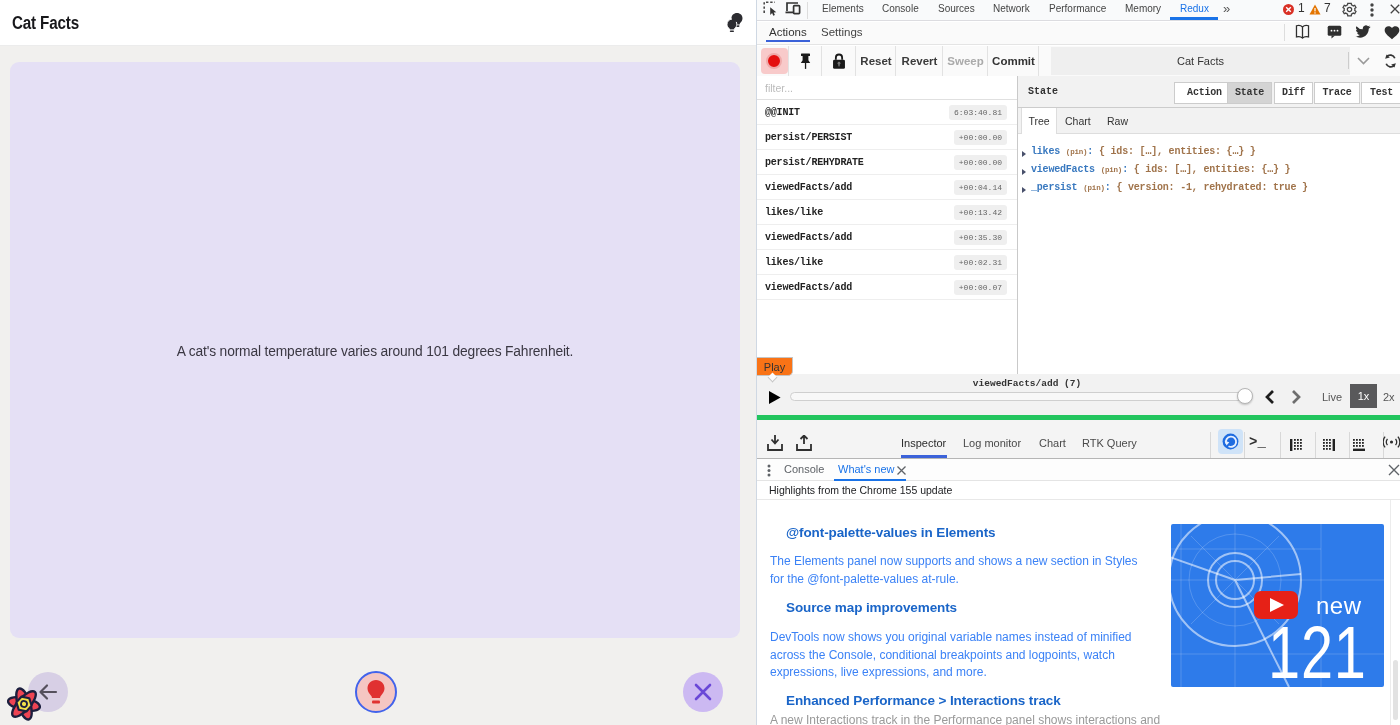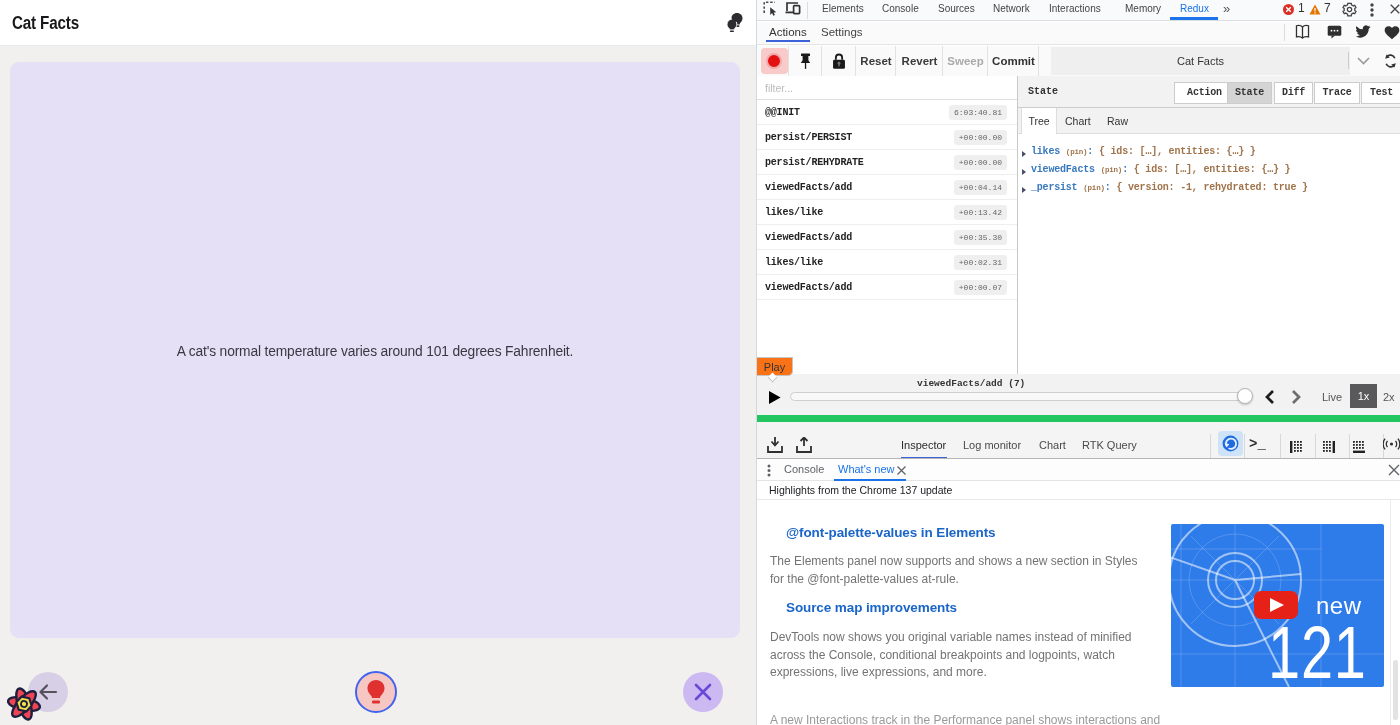--- a/index.html
+++ b/index.html
@@ -20,26 +20,26 @@
   .tab { position:absolute; top:0; height:21px; line-height:17px; color:#454545; font-size:10px; }
   #actbar { top:22px; height:23px; background:#fafafa; border-bottom:1px solid #e4e4e4; }
   #toolbar { top:46px; height:30px; background:#fafafa; }
   .tbtn { position:absolute; top:0; height:30px; line-height:30px; font-size:11.5px; color:#4a4a4a; text-align:center; }
   #mainl { position:absolute; left:0; top:76px; width:260px; height:298px; background:#fff; }
   #mainr { position:absolute; left:260px; top:76px; width:384px; height:298px; background:#fff; border-left:1px solid #c9c9c9; }
   .arow { position:absolute; left:0; width:260px; height:25px; border-bottom:1px solid #eee; }
   .aname { position:absolute; left:8px; top:7px; font-size:10px; color:#222; font-weight:600; letter-spacing:-0.2px; }
   .abadge { position:absolute; right:10px; top:5px; background:#efefef; border-radius:3px; font-size:8px; color:#666; padding:3px 5px; }
   #sliderrow { top:374px; height:41px; background:#f2f2f2; }
-  #bottabs { top:415px; height:43px; background:#f4f4f4; border-top:7px solid #22c55e; }
+  #bottabs { top:415px; height:43px; background:#f4f4f4; border-top:5px solid #22c55e; }
   #drawer { top:458px; height:23px; background:#fdfdfd; border-top:1px solid #b5b5b5; border-bottom:1px solid #e4e4e4; }
   #hlbar { top:481px; height:19px; background:#fff; border-bottom:1px solid #e8e8e8; }
   #wn { top:500px; height:225px; background:#fff; }
   .h2 { position:absolute; left:13px; color:#1a65c8; font-weight:bold; font-size:13.5px; letter-spacing:-0.1px;margin-left:16px; }
-  .para { position:absolute; left:13px; color:#737373; font-size:12px; line-height:17.5px; }
+  .para { position:absolute; left:13px; color:#3b82f6; font-size:12px; line-height:17.5px; }
   .sbtn { position:absolute; top:6px; height:22px; line-height:20px; background:#fff; border:1px solid #ccc; text-align:center; font-size:10px; color:#333; font-weight:600; letter-spacing:-0.2px; }
   .trow { position:absolute; left:0; width:384px; height:17px; white-space:nowrap; padding-left:13px; font-size:10px; font-weight:600; letter-spacing:-0.2px; }
   .tri { position:absolute; left:4px; top:5px; width:0; height:0; border-left:4.5px solid #48506b; border-top:3.5px solid transparent; border-bottom:3.5px solid transparent; }
   .key { color:#3878bf; }
   .pin { color:#a0734a; font-size:7.5px; }
   .val { color:#a0734a; }
 </style>
 </head>
 <body>
 
@@ -93,21 +93,21 @@
     <svg class="abs" style="left:28px;top:1px;" width="16" height="15" viewBox="0 0 16 15">
         <path d="M2 10 V2 H13" fill="none" stroke="#333" stroke-width="1.7"></path>
         <rect x="0.5" y="10.5" width="8" height="1.8" fill="#333"></rect>
         <rect x="8.6" y="4.6" width="6" height="8" rx="0.8" fill="#f8f9f9" stroke="#333" stroke-width="1.7"></rect>
       </svg>
     <div class="abs" style="left:50px;top:2px;width:1px;height:17px;background:#ddd;"></div>
     <span class="tab" style="left:65px;">Elements</span>
     <span class="tab" style="left:125px;">Console</span>
     <span class="tab" style="left:181px;">Sources</span>
     <span class="tab" style="left:236px;">Network</span>
-    <span class="tab" style="left:292px;">Interactions</span>
+    <span class="tab" style="left:292px;">Performance</span>
     <span class="tab" style="left:368px;">Memory</span>
     <span class="tab" style="left:423px;color:#1a73e8;">Redux</span>
     <div class="abs" style="left:413px;top:17px;width:48px;height:2.5px;background:#1a73e8;"></div>
     <span class="tab" style="left:466px;color:#555;font-size:13px;">»</span>
     <svg class="abs" style="left:526px;top:4px;" width="11" height="11" viewBox="0 0 11 11">
         <circle cx="5.5" cy="5.5" r="5.5" fill="#d93025"></circle>
         <path d="M3.2 3.2 7.8 7.8 M7.8 3.2 3.2 7.8" stroke="#fff" stroke-width="1.4"></path>
       </svg>
     <span class="tab" style="left:541px;color:#333;font-size:12px;">1</span>
     <svg class="abs" style="left:552px;top:4px;" width="12" height="11" viewBox="0 0 12 11">
@@ -250,21 +250,21 @@
       <div class="trow" style="top:12px;"><span class="tri"></span><span class="key">likes</span> <span class="pin">(pin)</span><span class="key">:</span> <span class="val">{ ids: […], entities: {…} }</span></div>
       <div class="trow" style="top:30px;"><span class="tri"></span><span class="key">viewedFacts</span> <span class="pin">(pin)</span><span class="key">:</span> <span class="val">{ ids: […], entities: {…} }</span></div>
       <div class="trow" style="top:48px;"><span class="tri"></span><span class="key">_persist</span> <span class="pin">(pin)</span><span class="key">:</span> <span class="val">{ version: -1, rehydrated: true }</span></div>
     </div>
   </div>
 
   <div class="abs" style="left:0;top:357px;width:36px;height:19px;background:#f97316;border:1px solid #c5c5c5;border-left:none;border-radius:0 0 5px 0;font-size:11px;color:#333;text-align:center;line-height:18px;z-index:5;">Play</div>
   <div class="abs" style="left:12px;top:374px;width:7px;height:7px;background:#fdfdfd;border-right:1px solid #c5c5c5;border-bottom:1px solid #c5c5c5;transform:rotate(45deg);z-index:5;"></div>
 
   <div class="row" id="sliderrow">
-    <span class="abs mono" style="left:160px;top:4px;width:220px;text-align:left;font-size:9.5px;color:#333;font-weight:600;">viewedFacts/add (7)</span>
+    <span class="abs mono" style="left:160px;top:4px;width:220px;text-align:center;font-size:9.5px;color:#333;font-weight:600;">viewedFacts/add (7)</span>
     <svg class="abs" style="left:11px;top:17px;" width="13" height="13" viewBox="0 0 13 13">
         <path d="M1 0 12.6 6.5 1 13Z" fill="#000"></path>
       </svg>
     <div class="abs" style="left:33px;top:18px;width:462px;height:9px;background:#f8f8f8;border:1px solid #cfcfcf;border-radius:5px;"></div>
     <div class="abs" style="left:480px;top:14px;width:16px;height:16px;border-radius:50%;background:#fff;border:1px solid #b5b5b5;box-shadow:0 1px 2px rgba(0,0,0,.2);"></div>
     <svg class="abs" style="left:508px;top:16px;" width="9" height="14" viewBox="0 0 9 14">
         <path d="M8 1 2 7 8 13" fill="none" stroke="#1d1d1d" stroke-width="2.7"></path>
       </svg>
     <svg class="abs" style="left:535px;top:16px;" width="9" height="14" viewBox="0 0 9 14">
         <path d="M1 1 7 7 1 13" fill="none" stroke="#6e6e6e" stroke-width="2.7"></path>
@@ -368,28 +368,29 @@
     <span class="abs" style="left:81px;top:4px;font-size:11px;color:#1a73e8;">What's new</span>
     <svg class="abs" style="left:140px;top:7px;" width="9" height="9" viewBox="0 0 9 9">
         <path d="M0.5 0.5 8.5 8.5 M8.5 0.5 0.5 8.5" stroke="#5f6368" stroke-width="1.3"></path>
       </svg>
     <div class="abs" style="left:77px;top:20px;width:72px;height:2.5px;background:#1a73e8;"></div>
     <svg class="abs" style="left:631px;top:5px;" width="12" height="12" viewBox="0 0 12 12">
         <path d="M1 1 11 11 M11 1 1 11" stroke="#5f6368" stroke-width="1.4"></path>
       </svg>
   </div>
   <div class="row" id="hlbar">
-      <span class="abs" style="left:12px;top:3px;font-size:10.5px;color:#202124;">Highlights from the Chrome 137 update</span>
+      <span class="abs" style="left:12px;top:3px;font-size:10.5px;color:#202124;">Highlights from the Chrome 155 update</span>
     </div>
 
   <div class="row" id="wn">
     <div class="h2" style="top:25px;">@font-palette-values in Elements</div>
     <div class="para" style="top:53px;">The Elements panel now supports and shows a new section in Styles<br>for the @font-palette-values at-rule.</div>
     <div class="h2" style="top:100px;">Source map improvements</div>
     <div class="para" style="top:129px;">DevTools now shows you original variable names instead of minified<br>across the Console, conditional breakpoints and logpoints, watch<br>expressions, live expressions, and more.</div>
+    <div class="h2" style="top:193px;">Enhanced Performance &gt; Interactions track</div>
     <div class="para" style="top:212px;color:#999;">A new Interactions track in the Performance panel shows interactions and</div>
     <svg class="abs" style="left:414px;top:24px;" width="213" height="163" viewBox="0 0 213 163">
       <rect x="0" y="0" width="213" height="163" rx="2" fill="#2e7bea"></rect>
       <g stroke="#ffffff" stroke-opacity="0.55" fill="none" stroke-width="2">
         <circle cx="64" cy="56" r="66"></circle>
         <circle cx="64" cy="56" r="27"></circle>
         <circle cx="64" cy="56" r="19"></circle>
         <path d="M64 56 L130 50 M64 56 L118 163 M64 56 L-10 30"></path>
       </g>
       <g stroke="#ffffff" stroke-opacity="0.18" fill="none" stroke-width="1">

